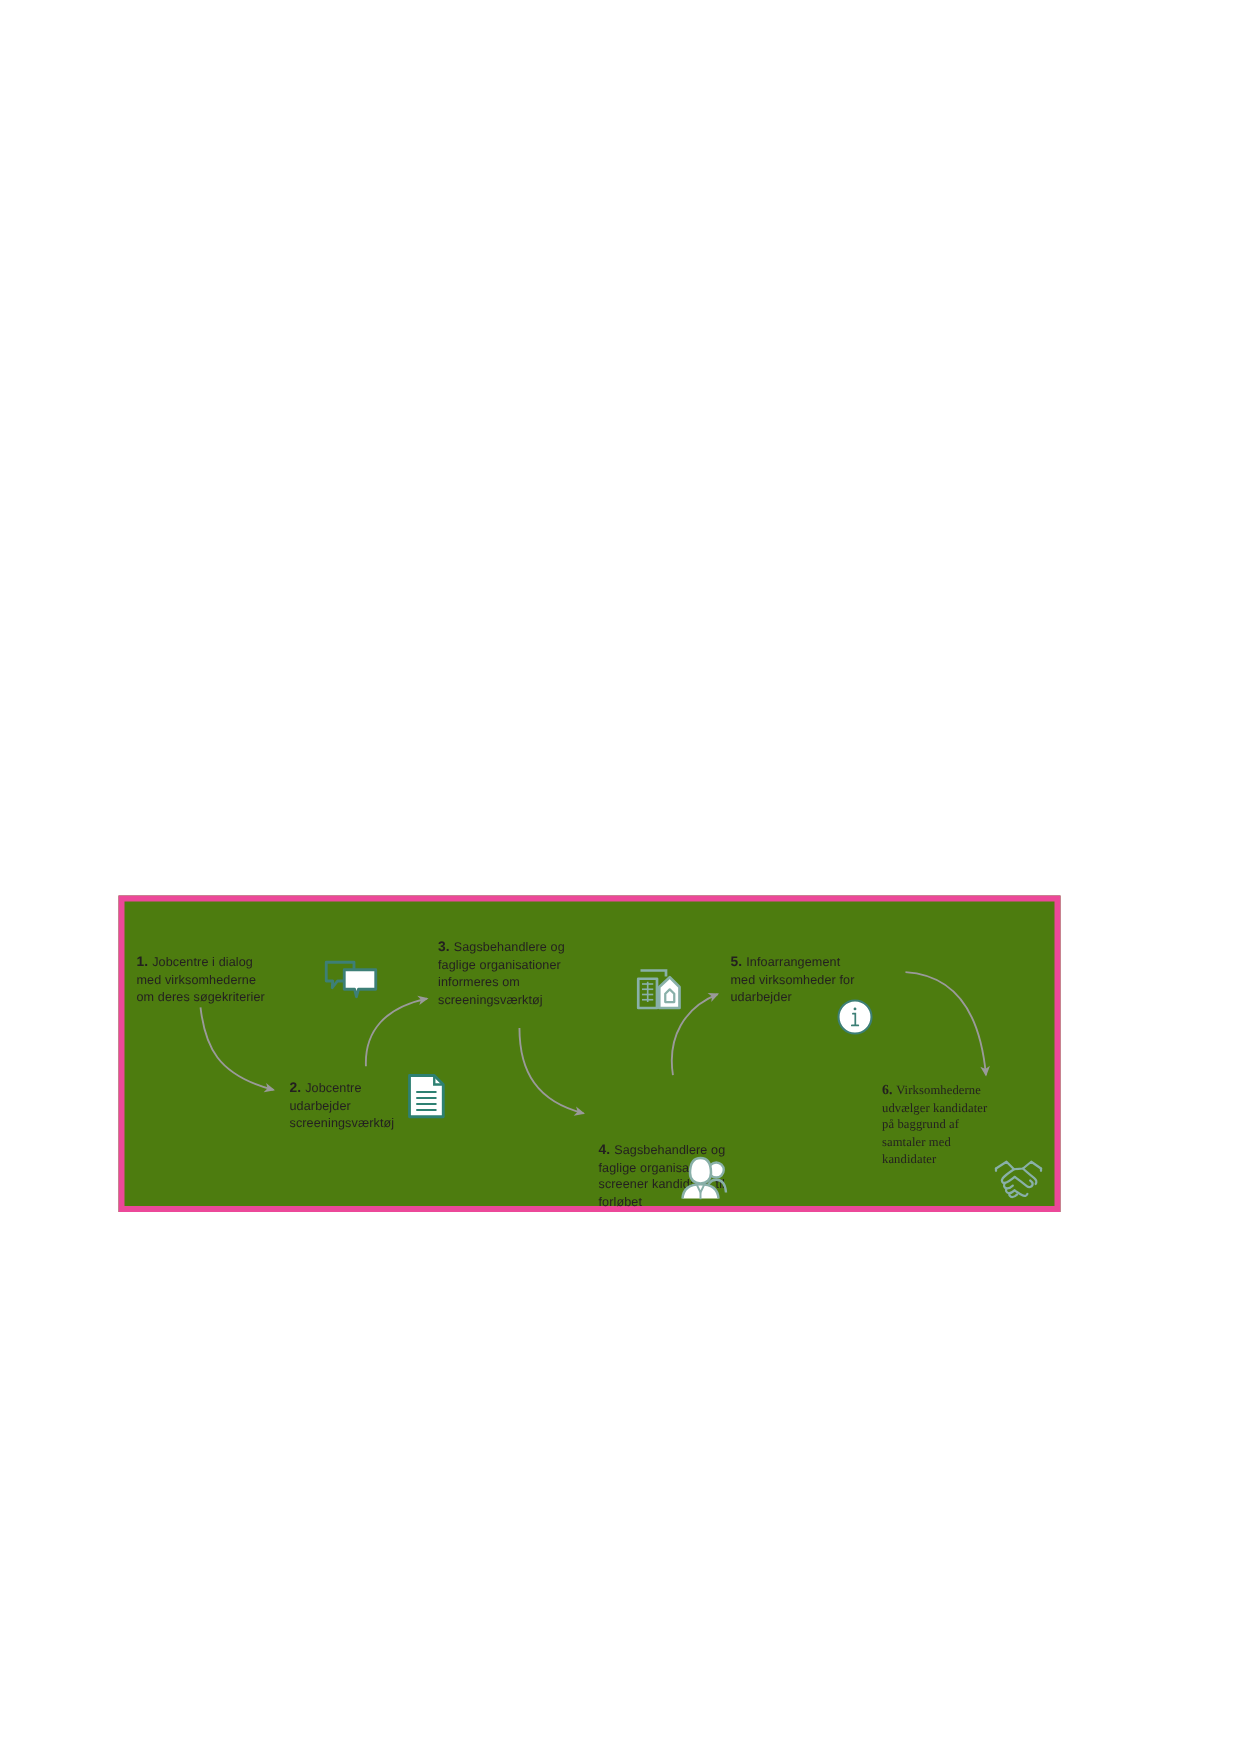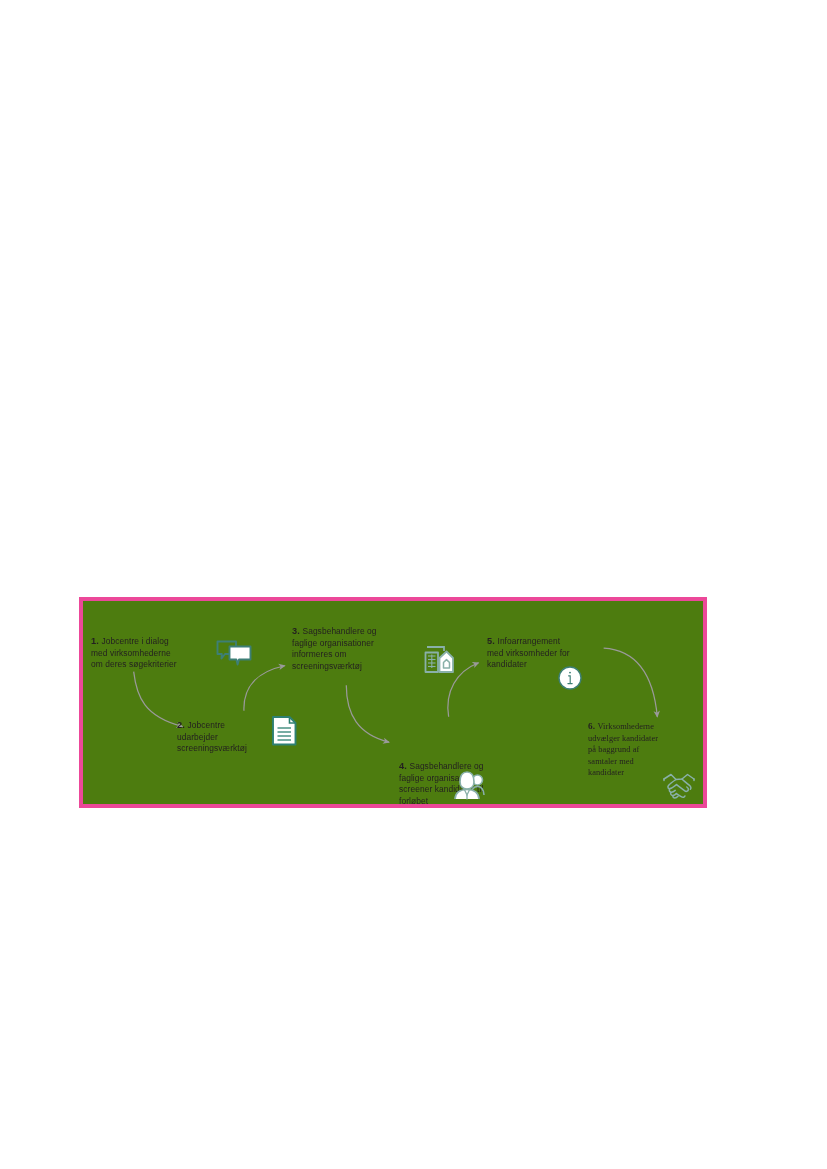--- a/index.html
+++ b/index.html
@@ -62,21 +62,21 @@
 
   .icon {
     position: absolute;
   }
   .icon svg { display: block; }
 
   
   #step-1      { left: 8px;   top: 35px;  width: 122px; }
   #icon-chat   { left: 133px; top: 39px; }
 
-  #step-2      { left: 94px; top: 119px; width: 92px; }
+  #step-2      { left: 110px; top: 119px; width: 92px; }
   #icon-doc    { left: 188px; top: 114px; }
 
   #step-3      { left: 209px; top: 25px;  width: 120px; }
   #icon-bldg   { left: 339px; top: 41px; }
 
   #step-4      { left: 316px; top: 120px; width: 122px; margin-top: 40px; }
   #icon-people { left: 370px; top: 168px; }
 
   #step-5      { left: 404px; top: 35px;  width: 118px; }
   #icon-info   { left: 474px; top: 64px; }
@@ -178,21 +178,21 @@
         <path d="M7,13 C7,5.5 10,3 14,3 C18,3 21,5.5 21,13 C21,17.5 18,20 14,20 C10,20 7,17.5 7,13 Z" fill="#ffffff" stroke="#89b0a9" stroke-width="1.7"></path>
         <path d="M2,30 C2.5,23 7,20.5 14,20.5 C21,20.5 25.5,23 26,30" fill="#ffffff" stroke="#89b0a9" stroke-width="1.7"></path>
         <path d="M11.5,20.8 L14,26 L16.5,20.8" fill="none" stroke="#89b0a9" stroke-width="1.3"></path>
         <path d="M14,26 L14,30.5" fill="none" stroke="#89b0a9" stroke-width="1.3"></path>
       </svg>
     </div>
 
     <div class="step" id="step-5">
       <div class="step-text"><span class="step-num">5. </span><span>Infoarrangement
 med virksomheder for
-kandidater</span></div>
+udarbejder</span></div>
     </div>
 
     <div class="icon" id="icon-info">
       <svg width="26" height="26" viewBox="0 0 26 26">
         <circle cx="13" cy="13" r="11" fill="#ffffff" stroke="#3d7f76" stroke-width="1.4"></circle>
         <circle cx="13" cy="7.6" r="0.95" fill="#3d7f76"></circle>
         <path d="M11.6,10.8 H13.2 V18.6 M10.9,18.6 H15.2" fill="none" stroke="#3d7f76" stroke-width="1.15" stroke-linecap="round"></path>
       </svg>
     </div>
 

